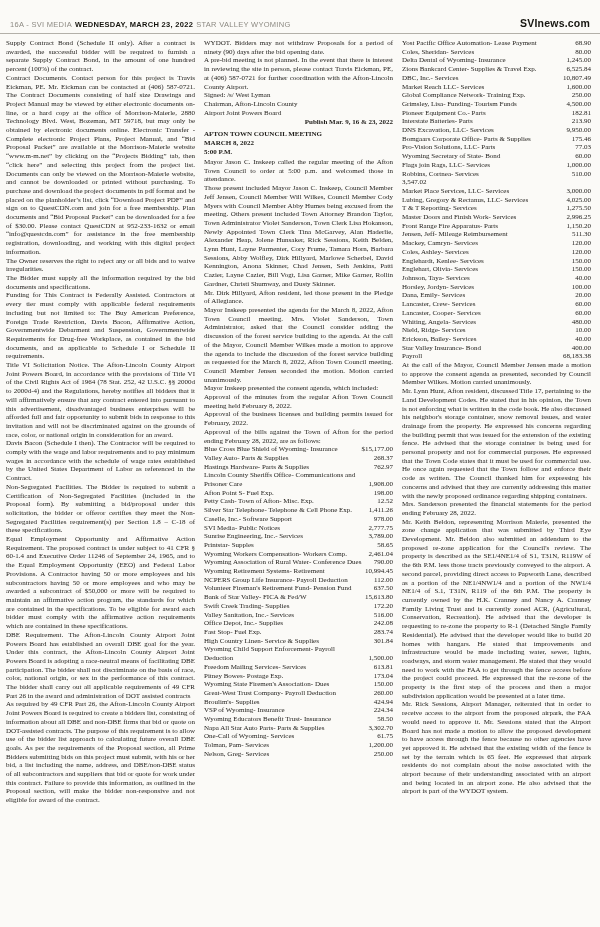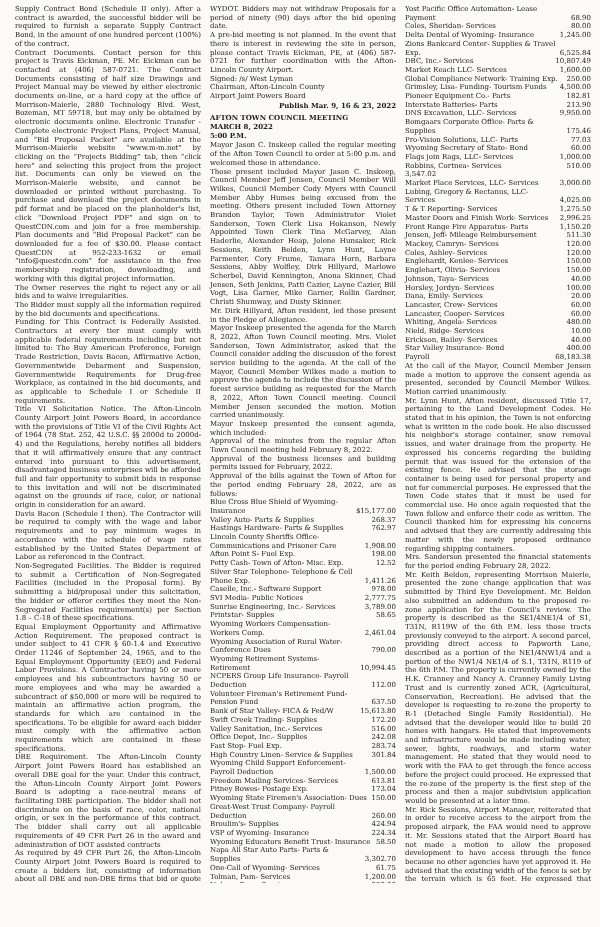--- a/index.html
+++ b/index.html
@@ -13,22 +13,22 @@
     display:flex; align-items:baseline; justify-content:space-between;
     padding:17px 10px 4px 10px;
     border-bottom:1px solid #b3b0a9;
     font-family:"Liberation Sans", sans-serif;
   }
   .folio-left{font-size:7.5px; letter-spacing:.3px; color:#8d8a83; white-space:nowrap;}
   .folio-left b{color:#16150f; font-weight:bold; margin:0 3px;}
   .site{font-size:10.5px; font-weight:bold; color:#16150f; letter-spacing:.2px;}
   
   .columns{
-    display:flex; gap:9px; padding:5px 9px 0 15px;
-    height:878px; overflow:hidden;
+    display:flex; gap:9px; padding:5px 9px 0 6px;
+    height:878px; overflow:hidden;font-family:Liberation Serif, serif;
   }
   .col{
     flex:1 1 0; min-width:0;
     font-size:7px; line-height:8.7px;
     text-align:justify; text-justify:inter-word;
   }
   .para{margin:0;}
   .sig{text-align:left;}
   .publish{font-weight:bold; text-align:right; margin:1px 0 3px 0;}
   .meeting-head{text-align:left; font-weight:bold; margin:2px 0 1px 0;}
@@ -36,20 +36,24 @@
   
   .pay{display:flex; justify-content:space-between; gap:4px;}
   .pay .n{text-align:left; min-width:0;}
   .pay .a{white-space:nowrap; align-self:flex-end; text-align:right;}
 </style>
 </head>
 <body>
 
 <div class="page">
 
+  <header class="folio">
+    <div class="folio-left"><span>16A - SVI MEDIA</span><b>WEDNESDAY, MARCH 23, 2022</b><span>STAR VALLEY WYOMING</span></div>
+    <div class="site">SVInews.com</div>
+  </header>
 
   <div class="columns">
 
     <section class="col">
       <div>
 
           <p class="para">Supply Contract Bond (Schedule II only). After a contract is awarded, the successful bidder will be required to furnish a separate Supply Contract Bond, in the amount of one hundred percent (100%) of the contract.</p>
 
           <p class="para">Contract Documents.  Contact person for this project is Travis Eickman, PE.  Mr. Eickman can be contacted at (406) 587-0721.  The Contract Documents consisting of half size Drawings and Project Manual may be viewed by either electronic documents on-line, or a hard copy at the office of Morrison-Maierle, 2880 Technology Blvd. West, Bozeman, MT 59718, but may only be obtained by electronic documents online. Electronic Transfer - Complete electronic Project Plans, Project Manual, and “Bid Proposal Packet” are available at the Morrison-Maierle website “www.m-m.net” by clicking on the “Projects Bidding” tab, then “click here” and selecting this project from the project list. Documents can only be viewed on the Morrison-Maierle website, and cannot be downloaded or printed without purchasing.  To purchase and download the project documents in pdf format and be placed on the planholder’s list, click “Download Project PDF” and sign on to QuestCDN.com and join for a free membership.  Plan documents and “Bid Proposal Packet” can be downloaded for a fee of $30.00.  Please contact QuestCDN at 952-233-1632 or email “info@questcdn.com” for assistance in the free membership registration, downloading, and working with this digital project information.</p>
 

